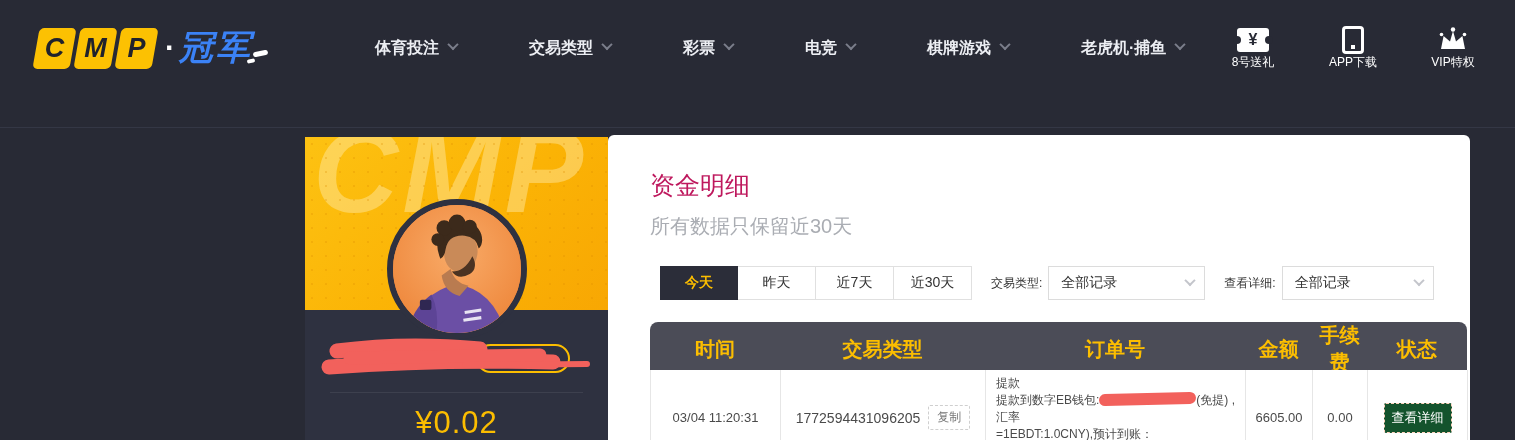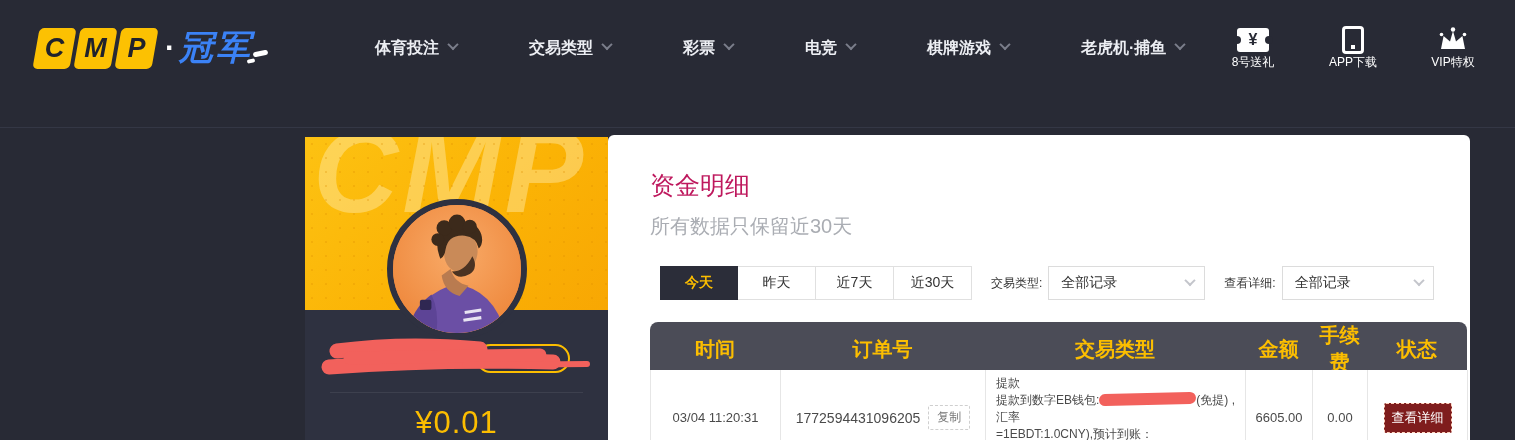--- a/index.html
+++ b/index.html
@@ -77,21 +77,21 @@
   .tbl { position:absolute; left:42px; top:187px; width:817px; }
   .grid-cols { display:grid; grid-template-columns:130px 205px 260px 67px 55px 100px; }
   .tbl-head { height:48px; background:#4b4c57; border-radius:8px 8px 0 0; align-items:center; }
   .th { text-align:center; color:#fcbe00; font-weight:700; font-size:20px; }
   .tr { border-left:1px solid #e6e6e6; }
   .td { background:#fff; border-right:1px solid #e6e6e6; border-bottom:1px solid #e6e6e6; display:flex; align-items:center; justify-content:center; font-size:13px; color:#4a4a4a; min-height:55px; }
   .td-order { gap:8px; font-size:14px; }
   .copy-btn { border:1px dashed #cfcfcf; background:#fff; color:#777; font-size:12px; padding:3px 8px; border-radius:2px; cursor:pointer; font-family:"Liberation Sans", sans-serif; }
   .td-type { flex-direction:column; align-items:flex-start; justify-content:center; padding:5px 10px; font-size:12px; line-height:17px; }
   .redact { display:inline-block; width:97px; height:12px; background:#f2615c; border-radius:6px; transform:rotate(-1.5deg); vertical-align:-1px; overflow:hidden; color:transparent; font-size:11px; }
-  .detail-btn { background:#7f1d1d; color:#fff; border:1px dashed #ffd2bd; font-size:13px; padding:5px 7px; border-radius:2px; cursor:pointer; font-family:"Liberation Sans", sans-serif; }
+  .detail-btn { background:#14532d; color:#fff; border:1px dashed #ffd2bd; font-size:13px; padding:5px 7px; border-radius:2px; cursor:pointer; font-family:"Liberation Sans", sans-serif; }
 </style>
 </head>
 <body>
 
 <header class="navbar">
   <div class="nav-inner">
     <div class="logo">
       <span class="logo-tile">
           <span>C</span>
         </span>
@@ -197,21 +197,21 @@
   <div class="vip-pill">VIP1</div>
 
   <svg class="scribble-user" width="285" height="48" viewBox="0 0 285 48">
     <path d="M22 14 Q90 5 165 12" stroke="#f2615c" stroke-width="15" stroke-linecap="round" fill="none"></path>
     <path d="M14 30 Q120 22 238 25" stroke="#f2615c" stroke-width="15" stroke-linecap="round" fill="none"></path>
     <path d="M35 21 L225 18" stroke="#f2615c" stroke-width="13" stroke-linecap="round" fill="none"></path>
     <path d="M150 28 L272 27" stroke="#f2615c" stroke-width="6" stroke-linecap="round" fill="none"></path>
   </svg>
 
   <div class="card-divider"></div>
-  <div class="balance">¥0.01</div>
+  <div class="balance">¥0.02</div>
 </aside>
 
 <main class="panel">
   <div class="panel-inner">
     <h1 class="page-title">资金明细</h1>
     <p class="page-subtitle">所有数据只保留近30天</p>
 
     <div class="filter-row">
       <div class="tabs">
         <div class="tab active">今天</div>
@@ -229,22 +229,22 @@
       <span class="f-label">查看详细:</span>
       <div class="select sel-status">
         <span>全部记录</span>
         <span class="chev"></span>
       </div>
     </div>
 
     <div class="tbl">
       <div class="tbl-head grid-cols">
         <div class="th">时间</div>
+        <div class="th">交易类型</div>
         <div class="th">订单号</div>
-        <div class="th">交易类型</div>
         <div class="th">金额</div>
         <div class="th">手续费</div>
         <div class="th">状态</div>
       </div>
 
       <div class="tr grid-cols">
         <div class="td">03/04 11:20:31</div>
         <div class="td td-order">
           <span>1772594431096205</span>
           <button class="copy-btn">复制</button>

